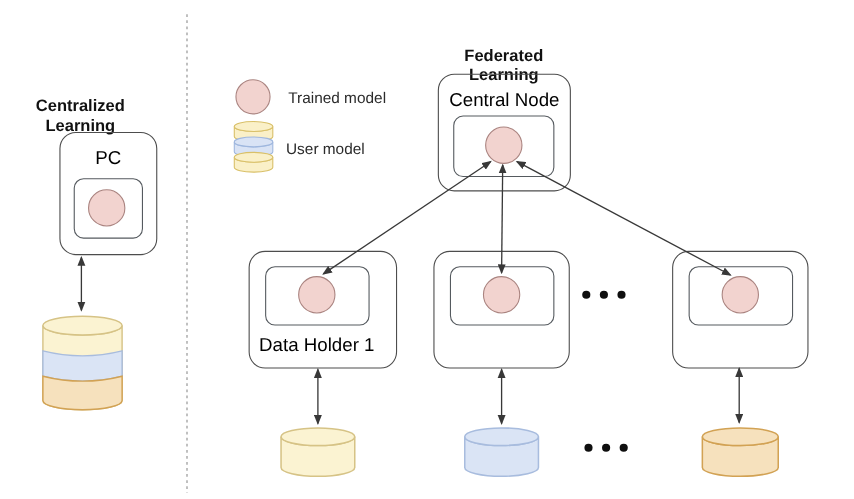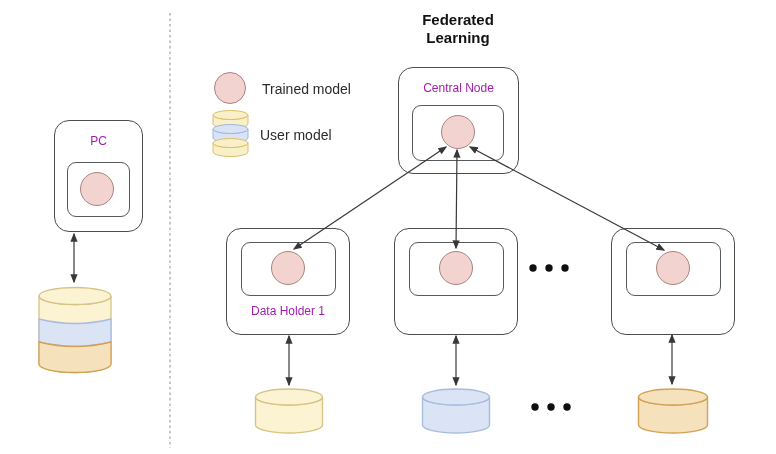--- a/index.html
+++ b/index.html
@@ -4,47 +4,49 @@
 <style>
   html,body{margin:0;padding:0;background:#ffffff;}
   .stage{
     position:relative;width:776px;height:454px;background:#ffffff;overflow:hidden;
     font-family:"Liberation Sans", sans-serif;color:#222;
   }
   .abs{position:absolute;}
   .title{
     font-weight:bold;font-size:15px;line-height:18px;text-align:center;color:#111;
     white-space:normal;
+    margin-top:31px;
   }
   .node-box{
     position:absolute;border:1.4px solid #4d4d4d;border-radius:15px;background:transparent;
   }
   .inner-box{
     position:absolute;border:1.2px solid #555a5f;border-radius:9px;background:transparent;
   }
   .box-label{
-    position:absolute;font-size:12px;color:#a21caf;text-align:center;white-space:nowrap;
+    position:absolute;font-size:17px;color:#000000;text-align:center;white-space:nowrap;
   }
   .model-circle{
     position:absolute;width:34px;height:34px;border-radius:50%;
     background:#f2d3cf;border:1px solid #aa8480;box-sizing:border-box;
   }
   .legend-circle{
     position:absolute;width:32px;height:32px;border-radius:50%;
     background:#f2d3cf;border:1px solid #aa8480;box-sizing:border-box;
   }
   .legend-label{position:absolute;font-size:14px;color:#2b2b2b;white-space:nowrap;}
   .overlay{position:absolute;left:0;top:0;width:776px;height:454px;pointer-events:none;}
   svg{display:block;}
 </style>
 </head>
 <body>
 
 <div class="stage">
 
+  <div class="abs title" style="left:13px;top:57px;width:120px;">Centralized Learning</div>
 
   <div class="node-box" style="left:30px;top:120px;width:87px;height:110px;margin-left:24px;">
     <div class="box-label" style="left:0;top:13px;width:87px;">PC</div>
     <div class="inner-box" style="left:12px;top:41px;width:61px;height:53px;"></div>
     <div class="model-circle" style="left:25px;top:51px;"></div>
   </div>
 
   <svg class="abs" style="left:38px;top:286px;" width="74" height="88" viewBox="0 0 74 88">
     <path d="M1 10 V78 A36 8.5 0 0 0 73 78 V10 A36 8.5 0 0 1 1 10 Z" fill="#fbf3d2" stroke="#d6c386" stroke-width="1.3"></path>
     <path d="M1 33 Q37 42 73 33 V56 Q37 65 1 56 Z" fill="#dae4f5" stroke="#a8bcde" stroke-width="1.3"></path>
@@ -66,21 +68,21 @@
   <div class="legend-label" style="left:260px;top:127px;">User model</div>
 
   <div class="abs title" style="left:398px;top:11px;width:120px;">Federated Learning</div>
 
   <div class="node-box" style="left:398px;top:67px;width:119px;height:105px;">
     <div class="box-label" style="left:0;top:13px;width:119px;">Central Node</div>
     <div class="inner-box" style="left:13px;top:37px;width:90px;height:54px;"></div>
     <div class="model-circle" style="left:42px;top:47px;"></div>
   </div>
 
-  <div class="node-box" style="left:226px;top:228px;width:122px;height:105px;">
+  <div class="node-box" style="left:226px;top:228px;width:122px;height:105px;padding-left:11px;">
     <div class="inner-box" style="left:14px;top:13px;width:93px;height:52px;"></div>
     <div class="model-circle" style="left:44px;top:22px;"></div>
     <div class="box-label" style="left:0;top:75px;width:122px;">Data Holder 1</div>
   </div>
 
   <div class="node-box" style="left:394px;top:228px;width:122px;height:105px;">
     <div class="inner-box" style="left:14px;top:13px;width:93px;height:52px;"></div>
     <div class="model-circle" style="left:44px;top:22px;"></div>
   </div>
 

